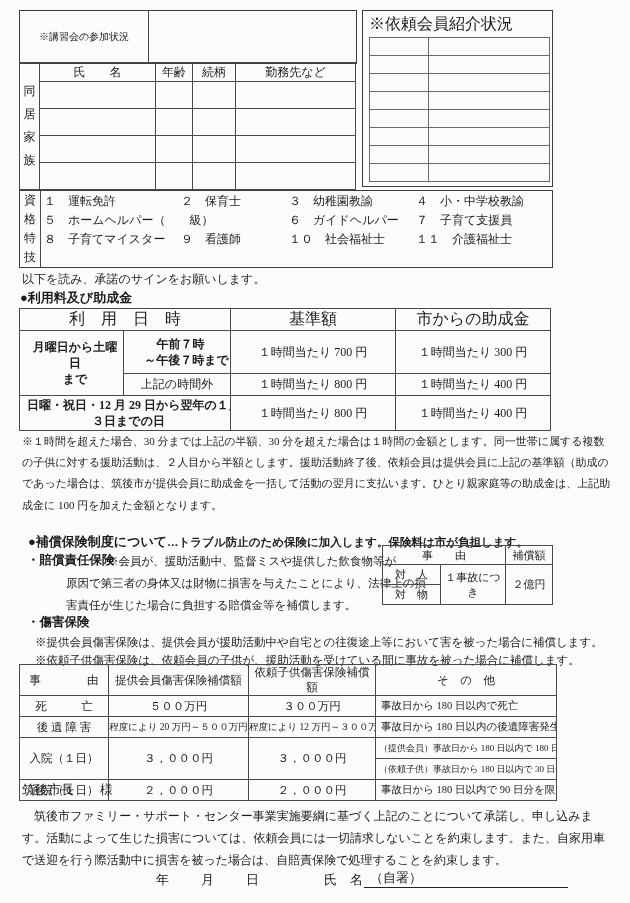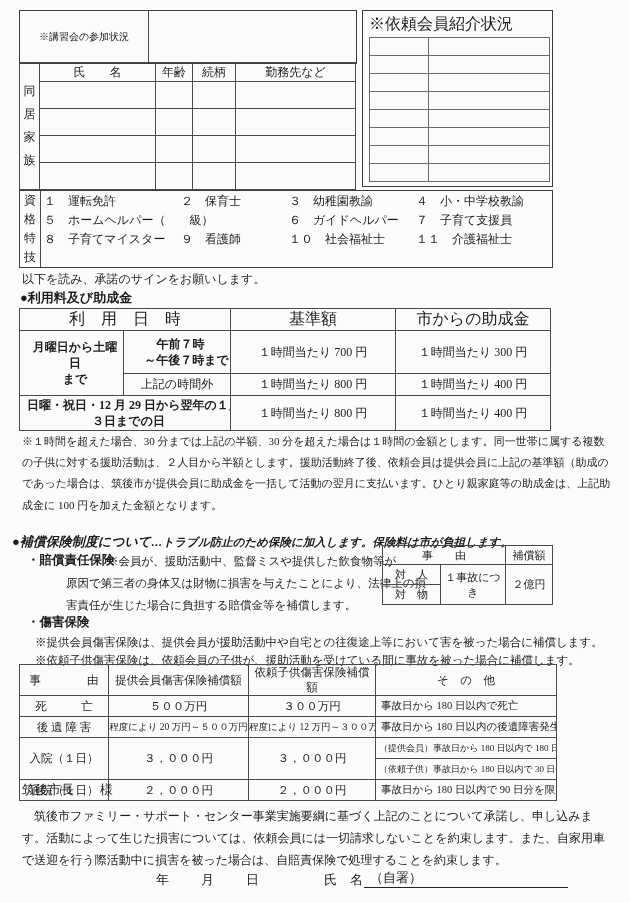--- a/index.html
+++ b/index.html
@@ -46,21 +46,21 @@
   
   .fee-table{left:19px;top:308px;width:531px;font-size:12px;}
   .fee-table col.c1{width:104px;} .fee-table col.c2{width:107px;} .fee-table col.c3{width:165px;} .fee-table col.c4{width:155px;}
   .fee-table th{height:21px;font-size:16px;}
   .fee-table td{height:21px;}
   .padl{text-align:center;padding-left:7px;font-weight:bold;}
   .two-line div{line-height:16px;}
 
   .fee-note{left:22px;top:431px;font-size:11px;line-height:21.2px;white-space:nowrap;}
 
-  .ins-heading{left:12px;top:532px;white-space:nowrap;font-style:italic;}
+  .ins-heading{left:28px;top:532px;white-space:nowrap;}
   .ins-heading .main{font-size:13px;}
   .ins-heading .sub{font-size:11.5px;}
   .liab-label{left:27px;top:552px;font-size:12.5px;}
   .liab-l1{left:107px;top:554px;font-size:11.5px;white-space:nowrap;}
   .liab-l2{left:66px;top:576px;font-size:11.5px;white-space:nowrap;}
   .liab-l3{left:66px;top:598px;font-size:11.5px;white-space:nowrap;}
 
   
   .liab-table{left:382px;top:545px;width:170px;font-size:11px;}
   .liab-table col.c1{width:58px;} .liab-table col.c2{width:65px;} .liab-table col.c3{width:47px;}

